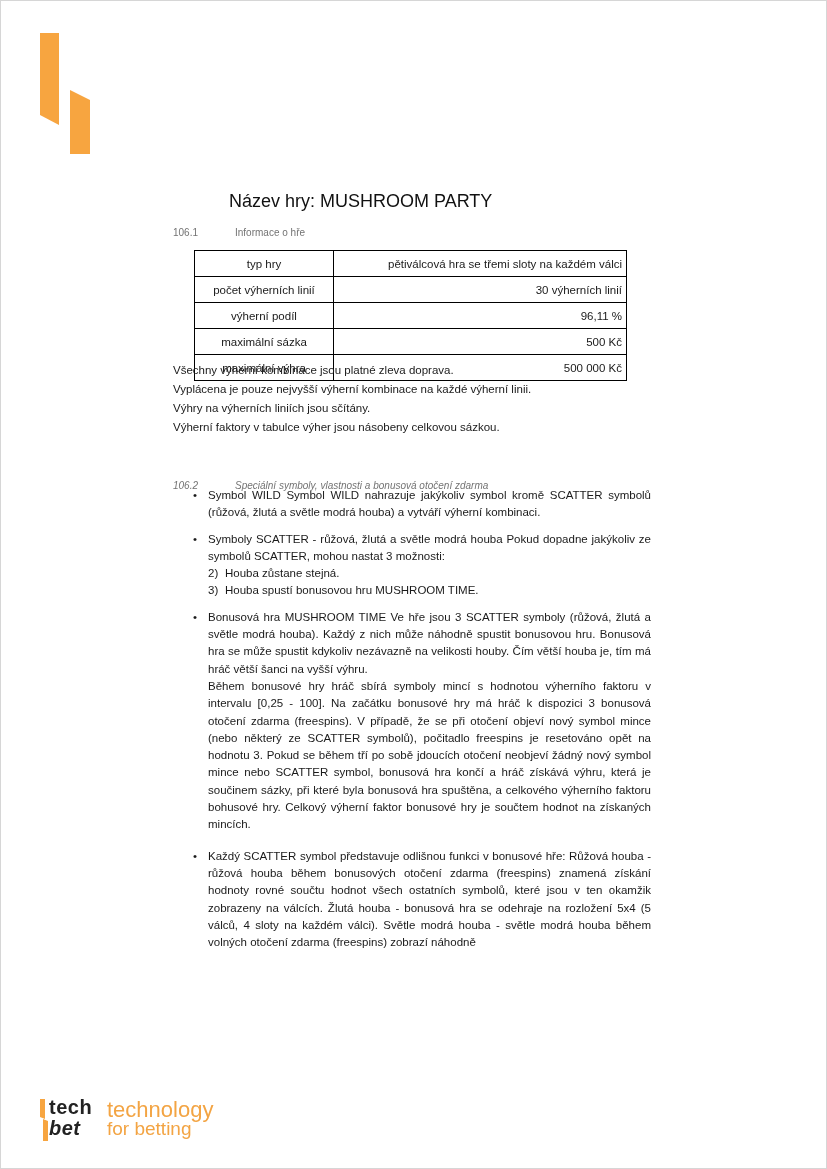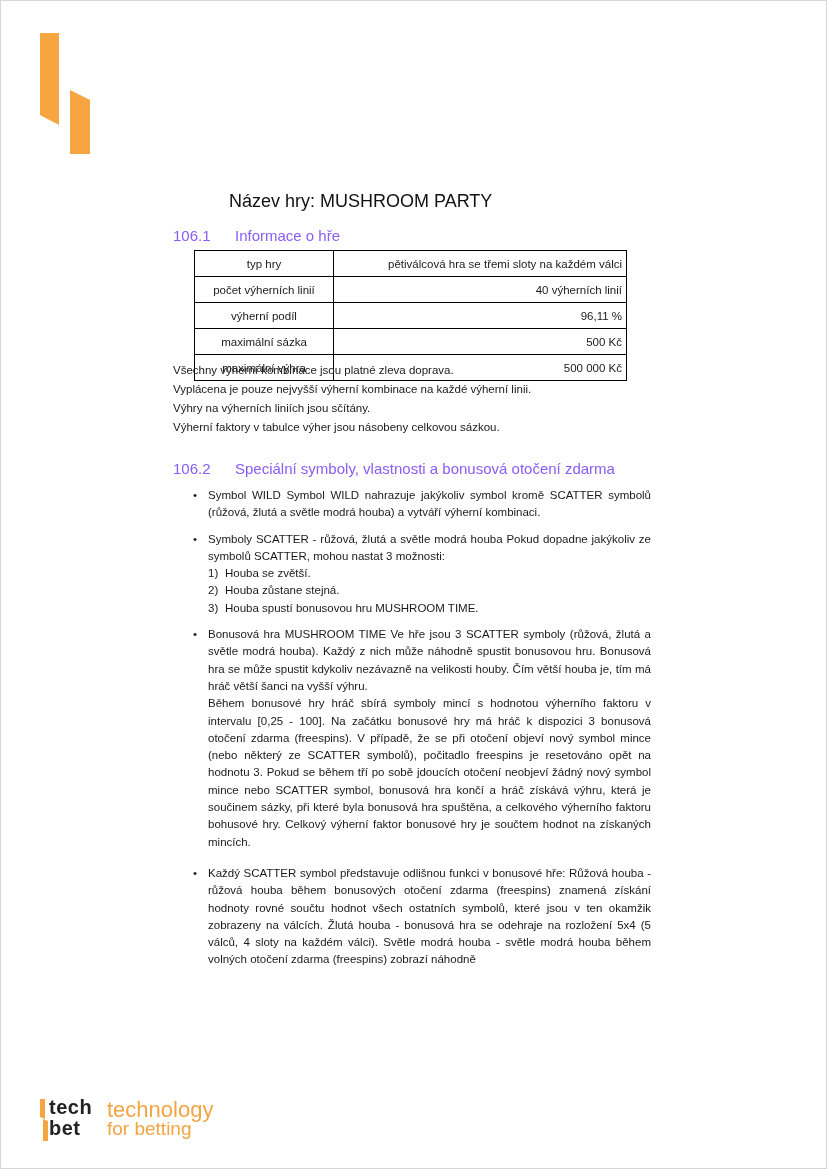--- a/index.html
+++ b/index.html
@@ -1,38 +1,38 @@
 <!DOCTYPE html>
 <html><head>
 <meta charset="utf-8">
 <style>
   html, body { margin: 0; padding: 0; background: #ffffff; }
   body { width: 827px; height: 1169px; position: relative; overflow: hidden;
          font-family: "Liberation Sans", sans-serif; color: #1a1a1a; }
   .page-border { position: absolute; left: 0; top: 0; width: 825px; height: 1167px; border: 1px solid #d6d6d6; }
   .logo-top { position: absolute; left: 40px; top: 33px; }
   .title { position: absolute; left: 229px; top: 191px; font-size: 18px; color: #111; }
-  .h2 { position: absolute; font-size: 15px; color: #8b5cf6; }
+  .h2 { position: absolute; font-size: 10px; color: #737373; }
   .h2 .num { display: inline-block; width: 62px; }
   table.info { position: absolute; left: 194px; top: 250px; border-collapse: collapse; font-size: 11.5px; }
   table.info td { border: 1px solid #000; padding: 4px 4px; height: 17px; text-align: center; white-space: nowrap; }
   table.info td.k { width: 130px; }
   table.info td.v { width: 284px; text-align: right; }
   .plain { position: absolute; left: 173px; top: 361px; font-size: 11.5px; line-height: 18.9px; }
   .plain p { margin: 0; }
   .bullets { position: absolute; left: 193px; top: 487px; width: 458px; font-size: 11.5px; line-height: 17.3px; }
   .bullet { position: relative; padding-left: 15px; margin-bottom: 9px; text-align: justify; }
   .bullet .dot { position: absolute; left: 0; top: 0; }
   .bullet p { margin: 0; }
   .bullet p + p { margin-top: 0; }
   .numlist { margin: 0; padding: 0; list-style: none; }
   .numlist li span.n { display: inline-block; width: 17px; }
   .logo-bottom { position: absolute; left: 40px; top: 1099px; }
   .lb-tech { position: absolute; left: 9px; top: -3px; font-size: 20px; font-weight: bold; color: #222; letter-spacing: 0.5px; }
-  .lb-bet  { position: absolute; left: 9px; top: 18px; font-size: 20px; font-weight: bold; color: #222; letter-spacing: 0.5px; }
+  .lb-bet  { position: absolute; left: 9px; top: 18px; font-size: 20px; font-weight: bold; color: #222; letter-spacing: 0.5px; font-style: italic; }
   .lb-t1 { position: absolute; left: 67px; top: -2px; font-size: 22px; color: #f3a443; white-space: nowrap; }
   .lb-t2 { position: absolute; left: 67px; top: 19px; font-size: 19px; color: #f3a443; white-space: nowrap; }
 </style>
 </head>
 <body>
 
 <div class="page-border"></div>
 
 <div class="logo-top">
   <svg width="52" height="122" viewBox="0 0 52 122">
@@ -48,21 +48,21 @@
 </div>
 
 <table class="info">
   <tbody>
       <tr>
         <td class="k">typ hry</td>
         <td class="v">pětiválcová hra se třemi sloty na každém válci</td>
       </tr>
   <tr>
         <td class="k">počet výherních linií</td>
-        <td class="v">40 výherních linií</td>
+        <td class="v">30 výherních linií</td>
       </tr>
   <tr>
         <td class="k">výherní podíl</td>
         <td class="v">96,11 %</td>
       </tr>
   <tr>
         <td class="k">maximální sázka</td>
         <td class="v">500 Kč</td>
       </tr>
   <tr>
@@ -72,34 +72,33 @@
 </tbody>
   </table>
 
 <div class="plain">
   <p>Všechny výherní kombinace jsou platné zleva doprava.</p>
   <p>Vyplácena je pouze nejvyšší výherní kombinace na každé výherní linii.</p>
   <p>Výhry na výherních liniích jsou sčítány.</p>
   <p>Výherní faktory v tabulce výher jsou násobeny celkovou sázkou.</p>
 </div>
 
-<div class="h2" style="left:173px; top:460px;">
+<div class="h2" style="left:173px; top:480px;font-style:italic;">
   <span class="num">106.2</span><span>Speciální symboly, vlastnosti a bonusová otočení zdarma</span>
 </div>
 
 <div class="bullets">
   <div class="bullet">
     <span class="dot">•</span>
     <p>Symbol WILD Symbol WILD nahrazuje jakýkoliv symbol kromě SCATTER symbolů (růžová, žlutá a světle modrá houba) a vytváří výherní kombinaci.</p>
   </div>
   <div class="bullet">
     <span class="dot">•</span>
     <p>Symboly SCATTER - růžová, žlutá a světle modrá houba Pokud dopadne jakýkoliv ze symbolů SCATTER, mohou nastat 3 možnosti:</p>
     <ul class="numlist">
-      <li><span class="n">1)</span><span>Houba se zvětší.</span></li>
       <li><span class="n">2)</span><span>Houba zůstane stejná.</span></li>
       <li><span class="n">3)</span><span>Houba spustí bonusovou hru MUSHROOM TIME.</span></li>
     </ul>
   </div>
   <div class="bullet">
     <span class="dot">•</span>
     <p>Bonusová hra MUSHROOM TIME Ve hře jsou 3 SCATTER symboly (růžová, žlutá a světle modrá houba). Každý z nich může náhodně spustit bonusovou hru. Bonusová hra se může spustit kdykoliv nezávazně na velikosti houby. Čím větší houba je, tím má hráč větší šanci na vyšší výhru.</p>
     <p>Během bonusové hry hráč sbírá symboly mincí s hodnotou výherního faktoru v intervalu [0,25 - 100]. Na začátku bonusové hry má hráč k dispozici 3 bonusová otočení zdarma (freespins). V případě, že se při otočení objeví nový symbol mince (nebo některý ze SCATTER symbolů), počitadlo freespins je resetováno opět na hodnotu 3. Pokud se během tří po sobě jdoucích otočení neobjeví žádný nový symbol mince nebo SCATTER symbol, bonusová hra končí a hráč získává výhru, která je součinem sázky, při které byla bonusová hra spuštěna, a celkového výherního faktoru bohusové hry. Celkový výherní faktor bonusové hry je součtem hodnot na získaných mincích.</p>
   </div>
   <div class="bullet" style="margin-top:14px;">

